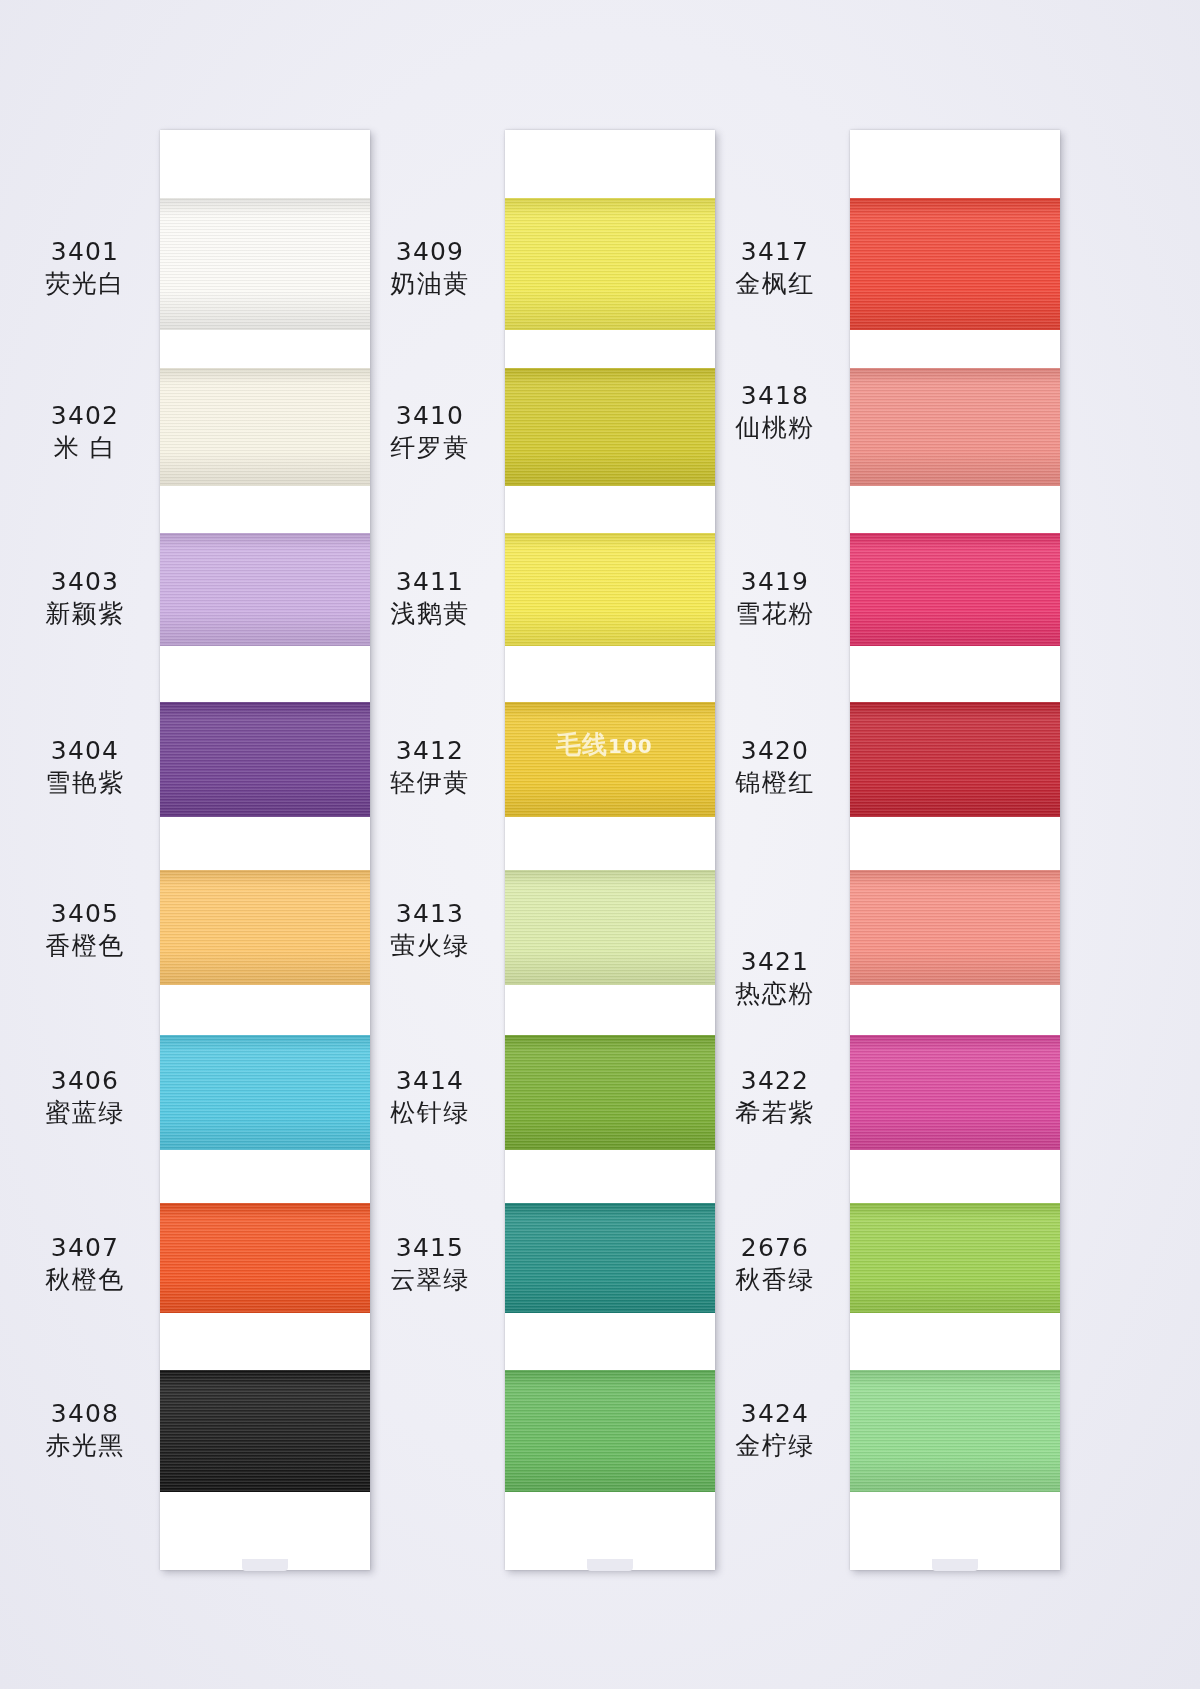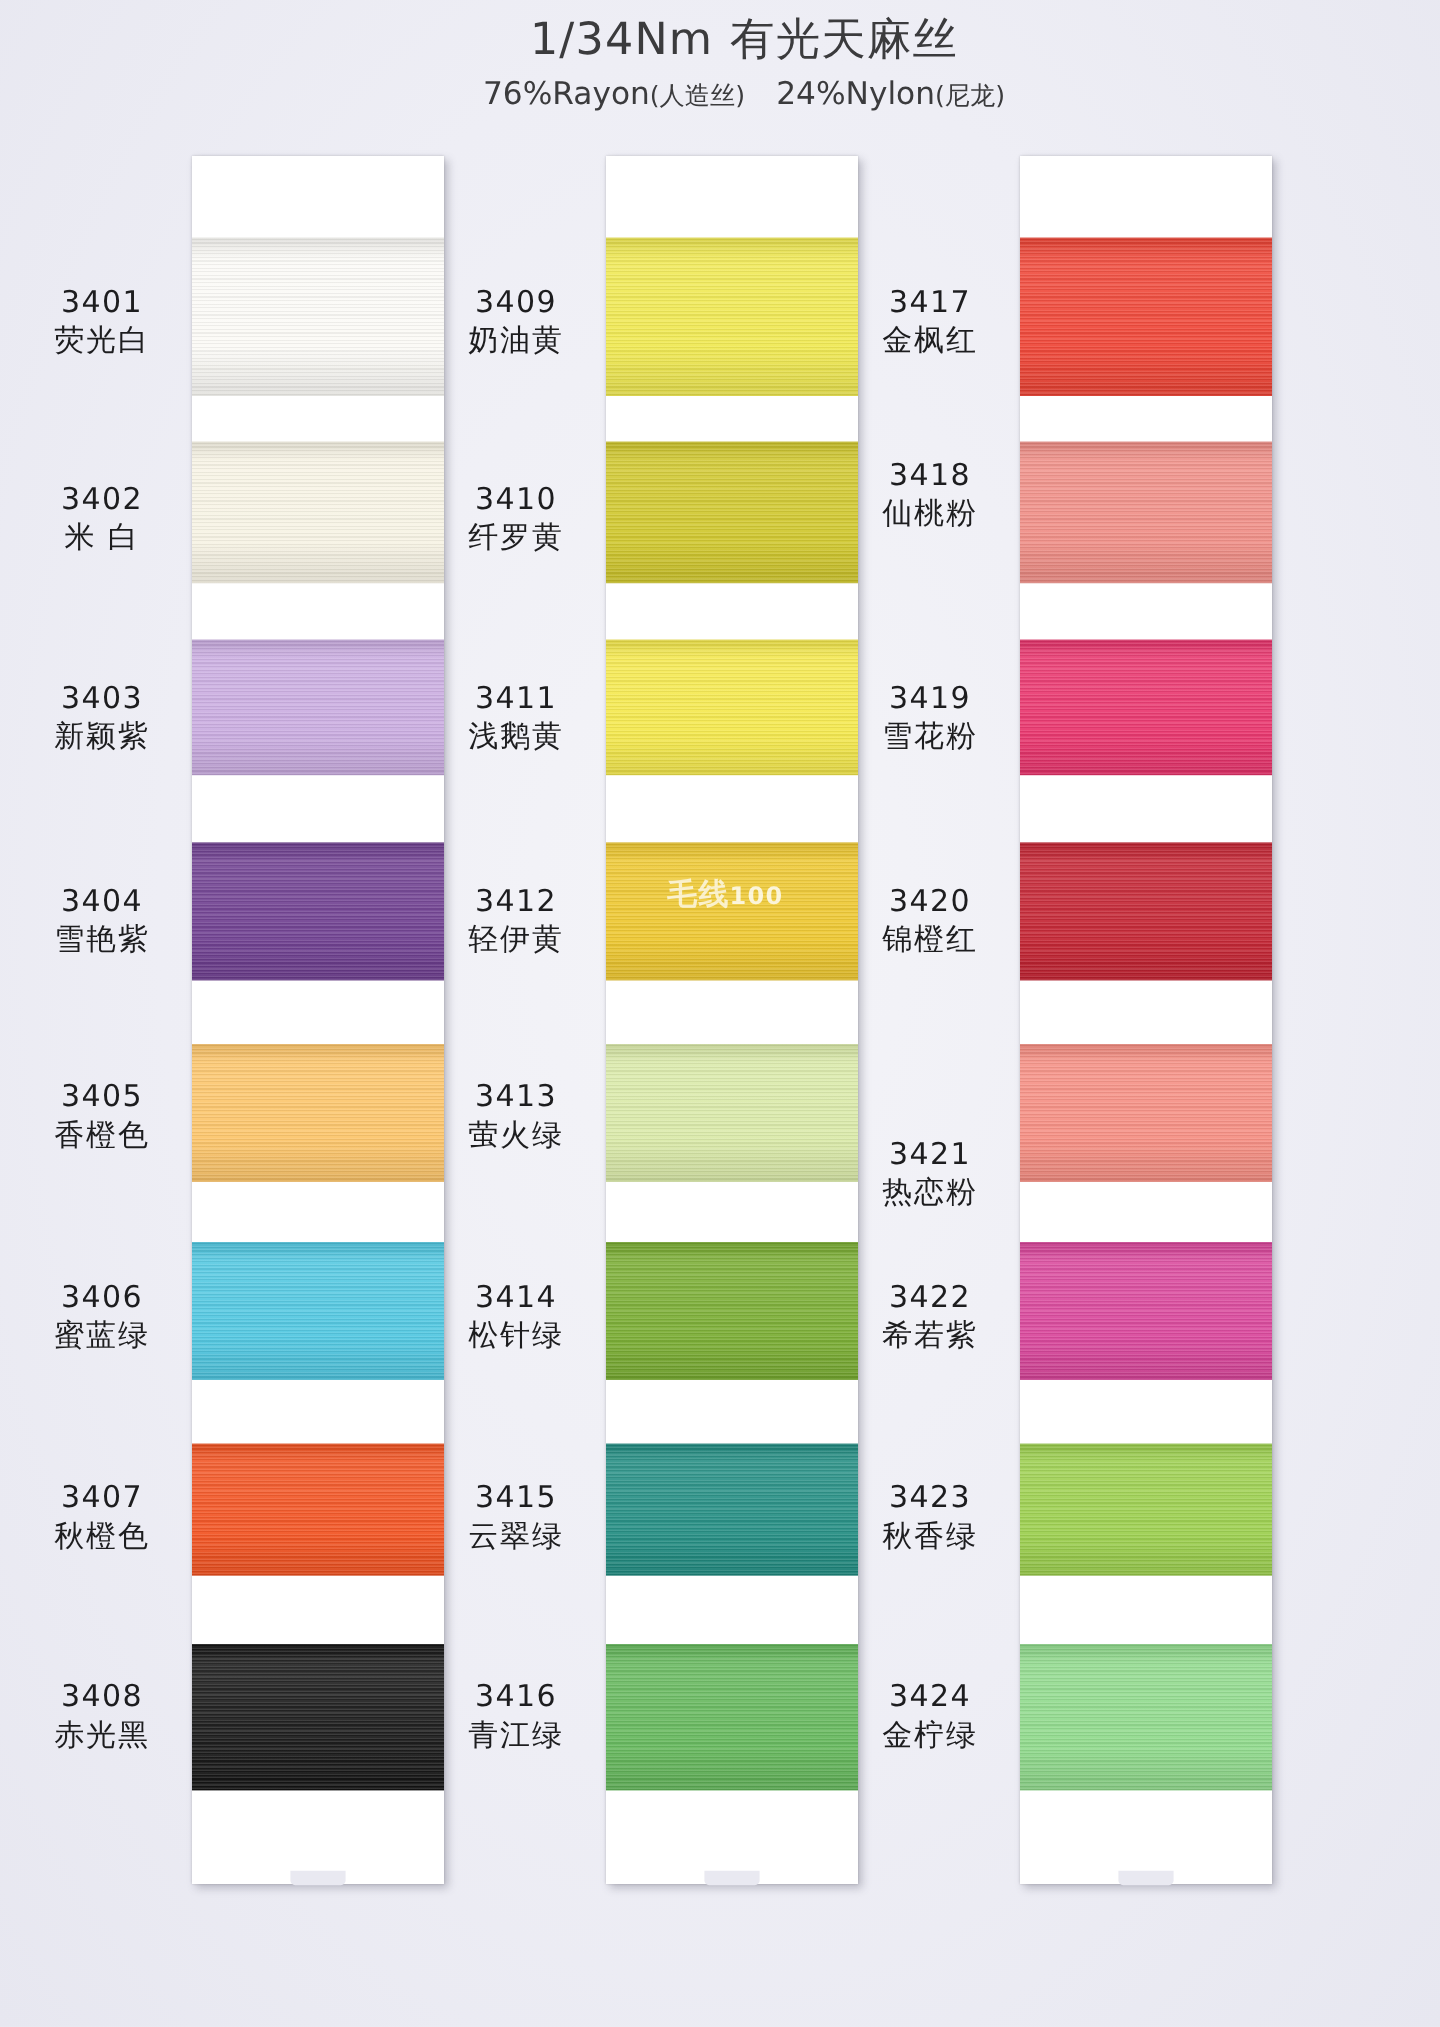--- a/index.html
+++ b/index.html
@@ -113,28 +113,20 @@
   }
 </style>
 </head>
 <body>
 
 <div class="sheet">
 
   <div class="header">
 
 
-    <div class="title-wrap">
-      <div class="title-main">
-        <span>1/34Nm</span><span class="sp"></span><span>有光天麻丝</span>
-      </div>
-      <div class="title-sub">
-        <span>76%Rayon</span><span class="paren">(人造丝)</span><span class="gap"></span><span>24%Nylon</span><span class="paren">(尼龙)</span>
-      </div>
-    </div>
   </div>
 
   <div class="strip c1">
     <div class="notch"></div>
   <div class="swatch" title="3401 荧光白" style="top: 68px; height: 132px; background: rgb(251, 250, 246);"></div>
       <div class="swatch" title="3402 米 白" style="top: 238px; height: 118px; background: rgb(247, 243, 228);"></div>
       <div class="swatch" title="3403 新颖紫" style="top: 403px; height: 113px; background: rgb(201, 171, 224);"></div>
       <div class="swatch" title="3404 雪艳紫" style="top: 572px; height: 115px; background: rgb(108, 60, 142);"></div>
       <div class="swatch" title="3405 香橙色" style="top: 740px; height: 115px; background: rgb(252, 196, 104);"></div>
       <div class="swatch" title="3406 蜜蓝绿" style="top: 905px; height: 115px; background: rgb(78, 198, 224);"></div>
@@ -221,24 +213,20 @@
       <div class="name">萤火绿</div>
     </div>
     <div class="label l2" style="top: 1065px;">
       <div class="code">3414</div>
       <div class="name">松针绿</div>
     </div>
     <div class="label l2" style="top: 1232px;">
       <div class="code">3415</div>
       <div class="name">云翠绿</div>
     </div>
-    <div class="label l2" style="top: 1398px;">
-      <div class="code">3416</div>
-      <div class="name">青江绿</div>
-    </div>
     <div class="label l3" style="top: 236px;">
       <div class="code">3417</div>
       <div class="name">金枫红</div>
     </div>
     <div class="label l3" style="top: 380px;">
       <div class="code">3418</div>
       <div class="name">仙桃粉</div>
     </div>
     <div class="label l3" style="top: 566px;">
       <div class="code">3419</div>
@@ -250,20 +238,20 @@
     </div>
     <div class="label l3" style="top: 946px;">
       <div class="code">3421</div>
       <div class="name">热恋粉</div>
     </div>
     <div class="label l3" style="top: 1065px;">
       <div class="code">3422</div>
       <div class="name">希若紫</div>
     </div>
     <div class="label l3" style="top: 1232px;">
-      <div class="code">3423</div>
+      <div class="code">2676</div>
       <div class="name">秋香绿</div>
     </div>
     <div class="label l3" style="top: 1398px;">
       <div class="code">3424</div>
       <div class="name">金柠绿</div>
     </div>
   </div>
 
 </body></html>

